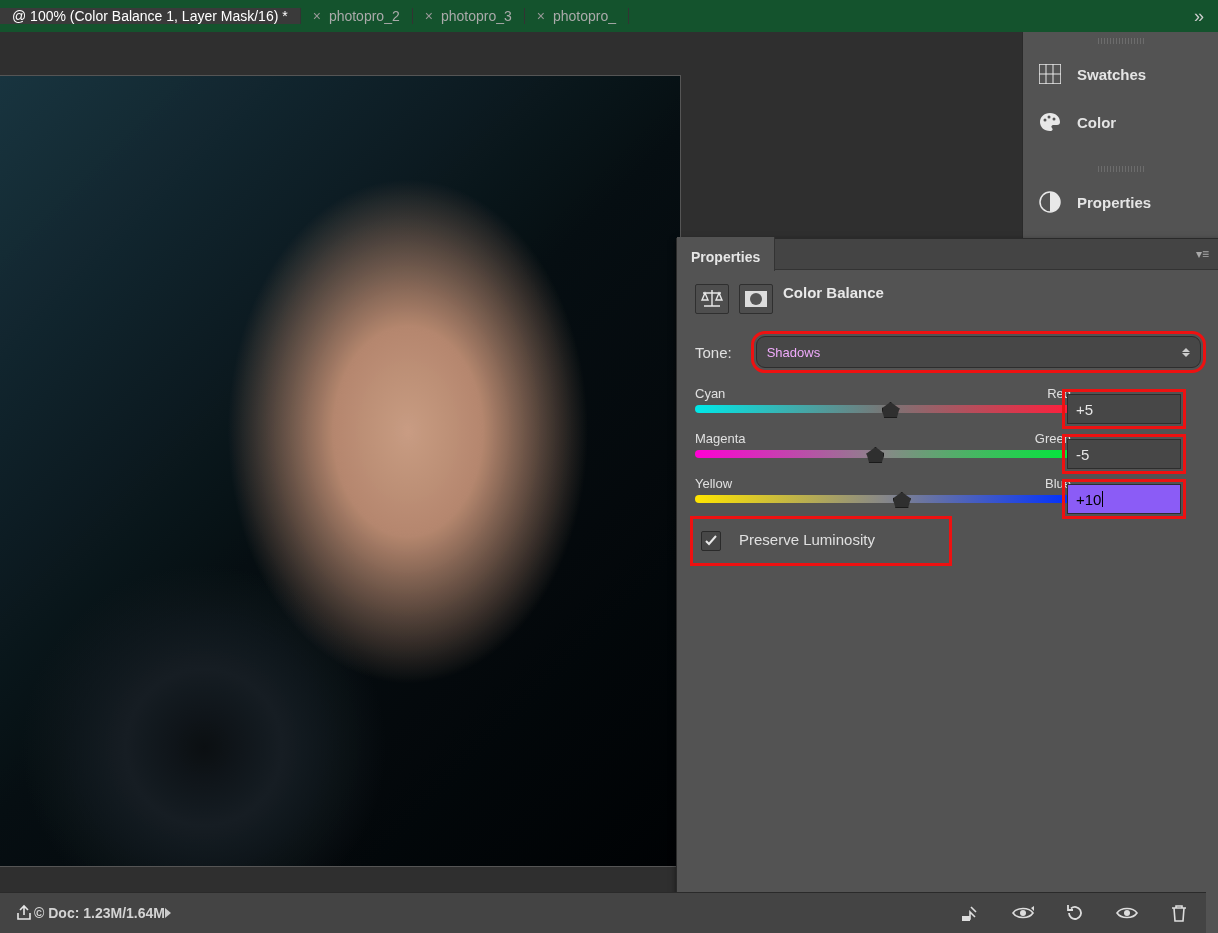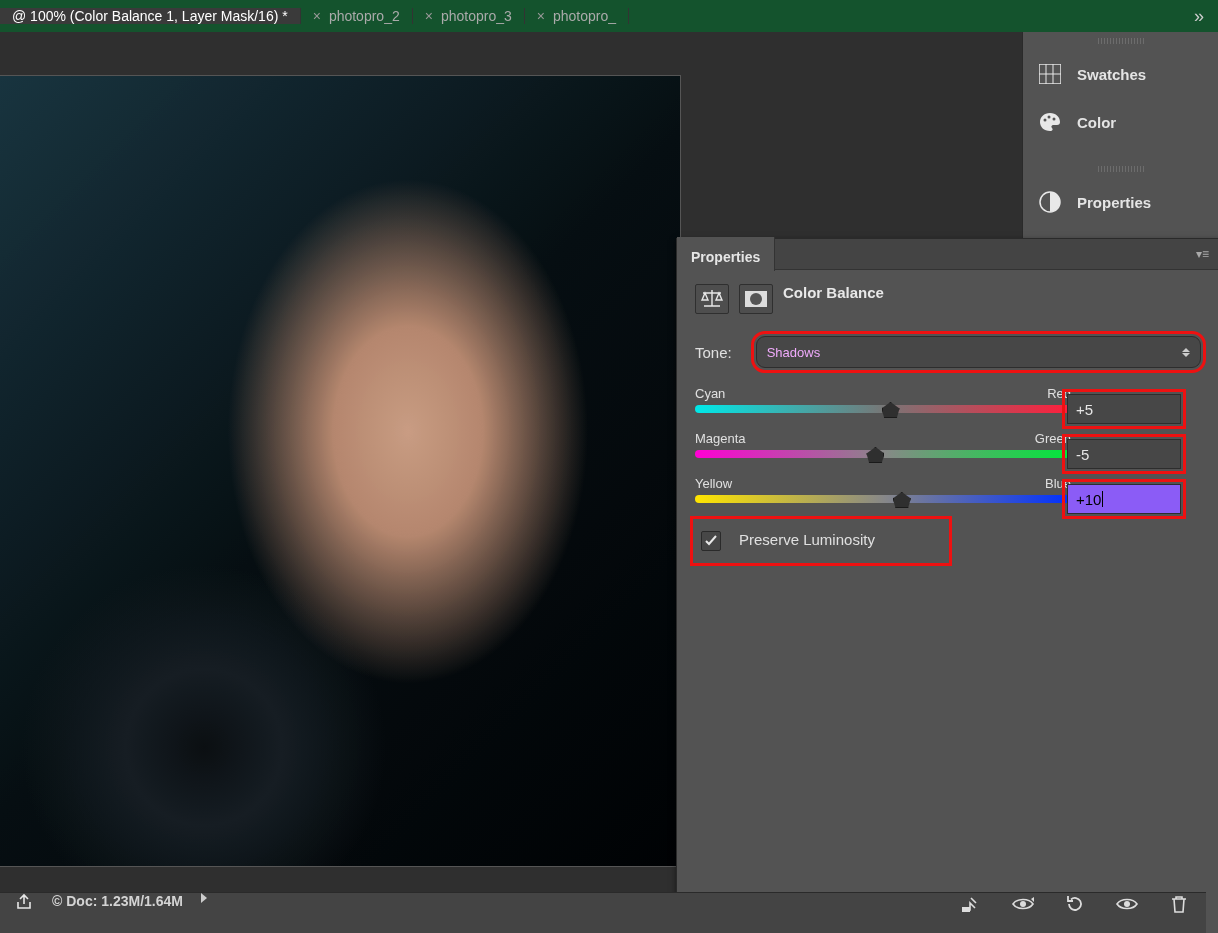--- a/index.html
+++ b/index.html
@@ -49,21 +49,21 @@
 .track.yb{background:linear-gradient(90deg,#ffe500,#888,#0030ff)}
 .valbox{position:absolute;right:20px;width:96px;height:28px;background:#474747;border:1px solid #2d2d2d;color:#e6e6e6;font-size:15px;padding:0 8px;display:flex;align-items:center}
 .valbox.active{background:#8b5cf6;color:#000}
 .valbox .caret{width:1px;height:16px;background:#000;margin-left:1px;animation:blink 1s step-end infinite}
 @keyframes blink{50%{opacity:0}}
 .slgroup{position:relative;padding-right:130px}
 .chkrow{display:flex;align-items:flex-start;gap:18px;margin-top:16px;padding:10px 6px}
 .chk{width:18px;height:18px;border:1px solid #2a2a2a;background:#474747;display:flex;align-items:center;justify-content:center;border-radius:2px;cursor:pointer}
 .chk svg{display:block}
 
-.status{position:absolute;left:0;right:12px;bottom:0;height:40px;background:#444;border-top:1px solid #2a2a2a;display:flex;align-items:flex-start;padding:0 14px;gap:18px;color:#d4d4d4;font-size:14px}
+.status{position:absolute;left:0;right:12px;bottom:0;height:40px;background:#444;border-top:1px solid #2a2a2a;display:flex;align-items:center;padding:0 14px;color:#d4d4d4;font-size:14px}
 .status .docinfo{font-weight:bold}
 .status .menutri{width:0;height:0;border-left:6px solid #ccc;border-top:5px solid transparent;border-bottom:5px solid transparent;cursor:pointer}
 .status .ricons{margin-left:auto;display:flex;align-items:center;gap:26px}
 .status .ricons .ico{width:26px;height:22px;display:flex;align-items:center;justify-content:center;cursor:pointer;color:#ddd}
 .shareico{width:20px;height:18px;display:flex;align-items:center;justify-content:center;cursor:pointer}
 </style>
 </head>
 <body>
 
 <div class="tabbar">

